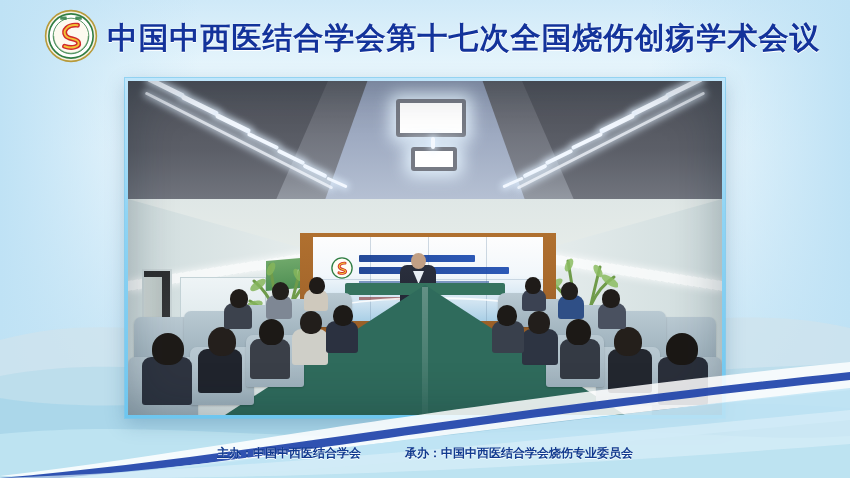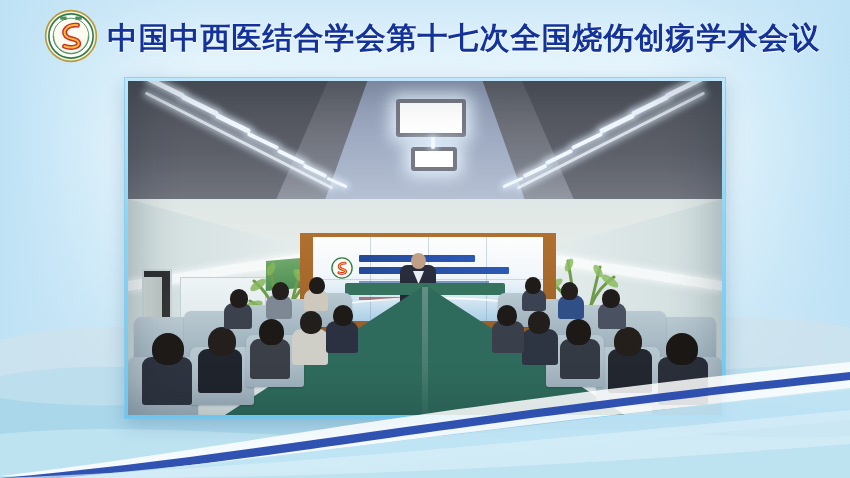--- a/index.html
+++ b/index.html
@@ -405,15 +405,17 @@
   <div class="ribbon">
     <svg viewBox="0 0 850 120" preserveAspectRatio="none">
       <path d="M0,118 C220,92 430,46 850,4 L850,32 C470,70 250,104 90,120 Z" fill="#ffffff" opacity=".85"></path>
       <path d="M0,120 C230,100 450,56 850,14 L850,22 C450,64 240,108 60,120 Z" fill="#1b3fa8" opacity=".9"></path>
       <path d="M60,120 C300,98 560,62 850,30 L850,62 C560,90 330,112 170,120 Z" fill="#bfe4f4" opacity=".85"></path>
       <path d="M0,120 C260,110 520,84 850,52 L850,86 C540,110 300,120 120,120 Z" fill="#d9eef8" opacity=".7"></path>
     </svg>
   </div>
 
   <div class="footer">
+    <div class="credit">主办：中国中西医结合学会</div>
+    <div class="credit">承办：中国中西医结合学会烧伤专业委员会</div>
   </div>
 
 </div>
 
 </body></html>

